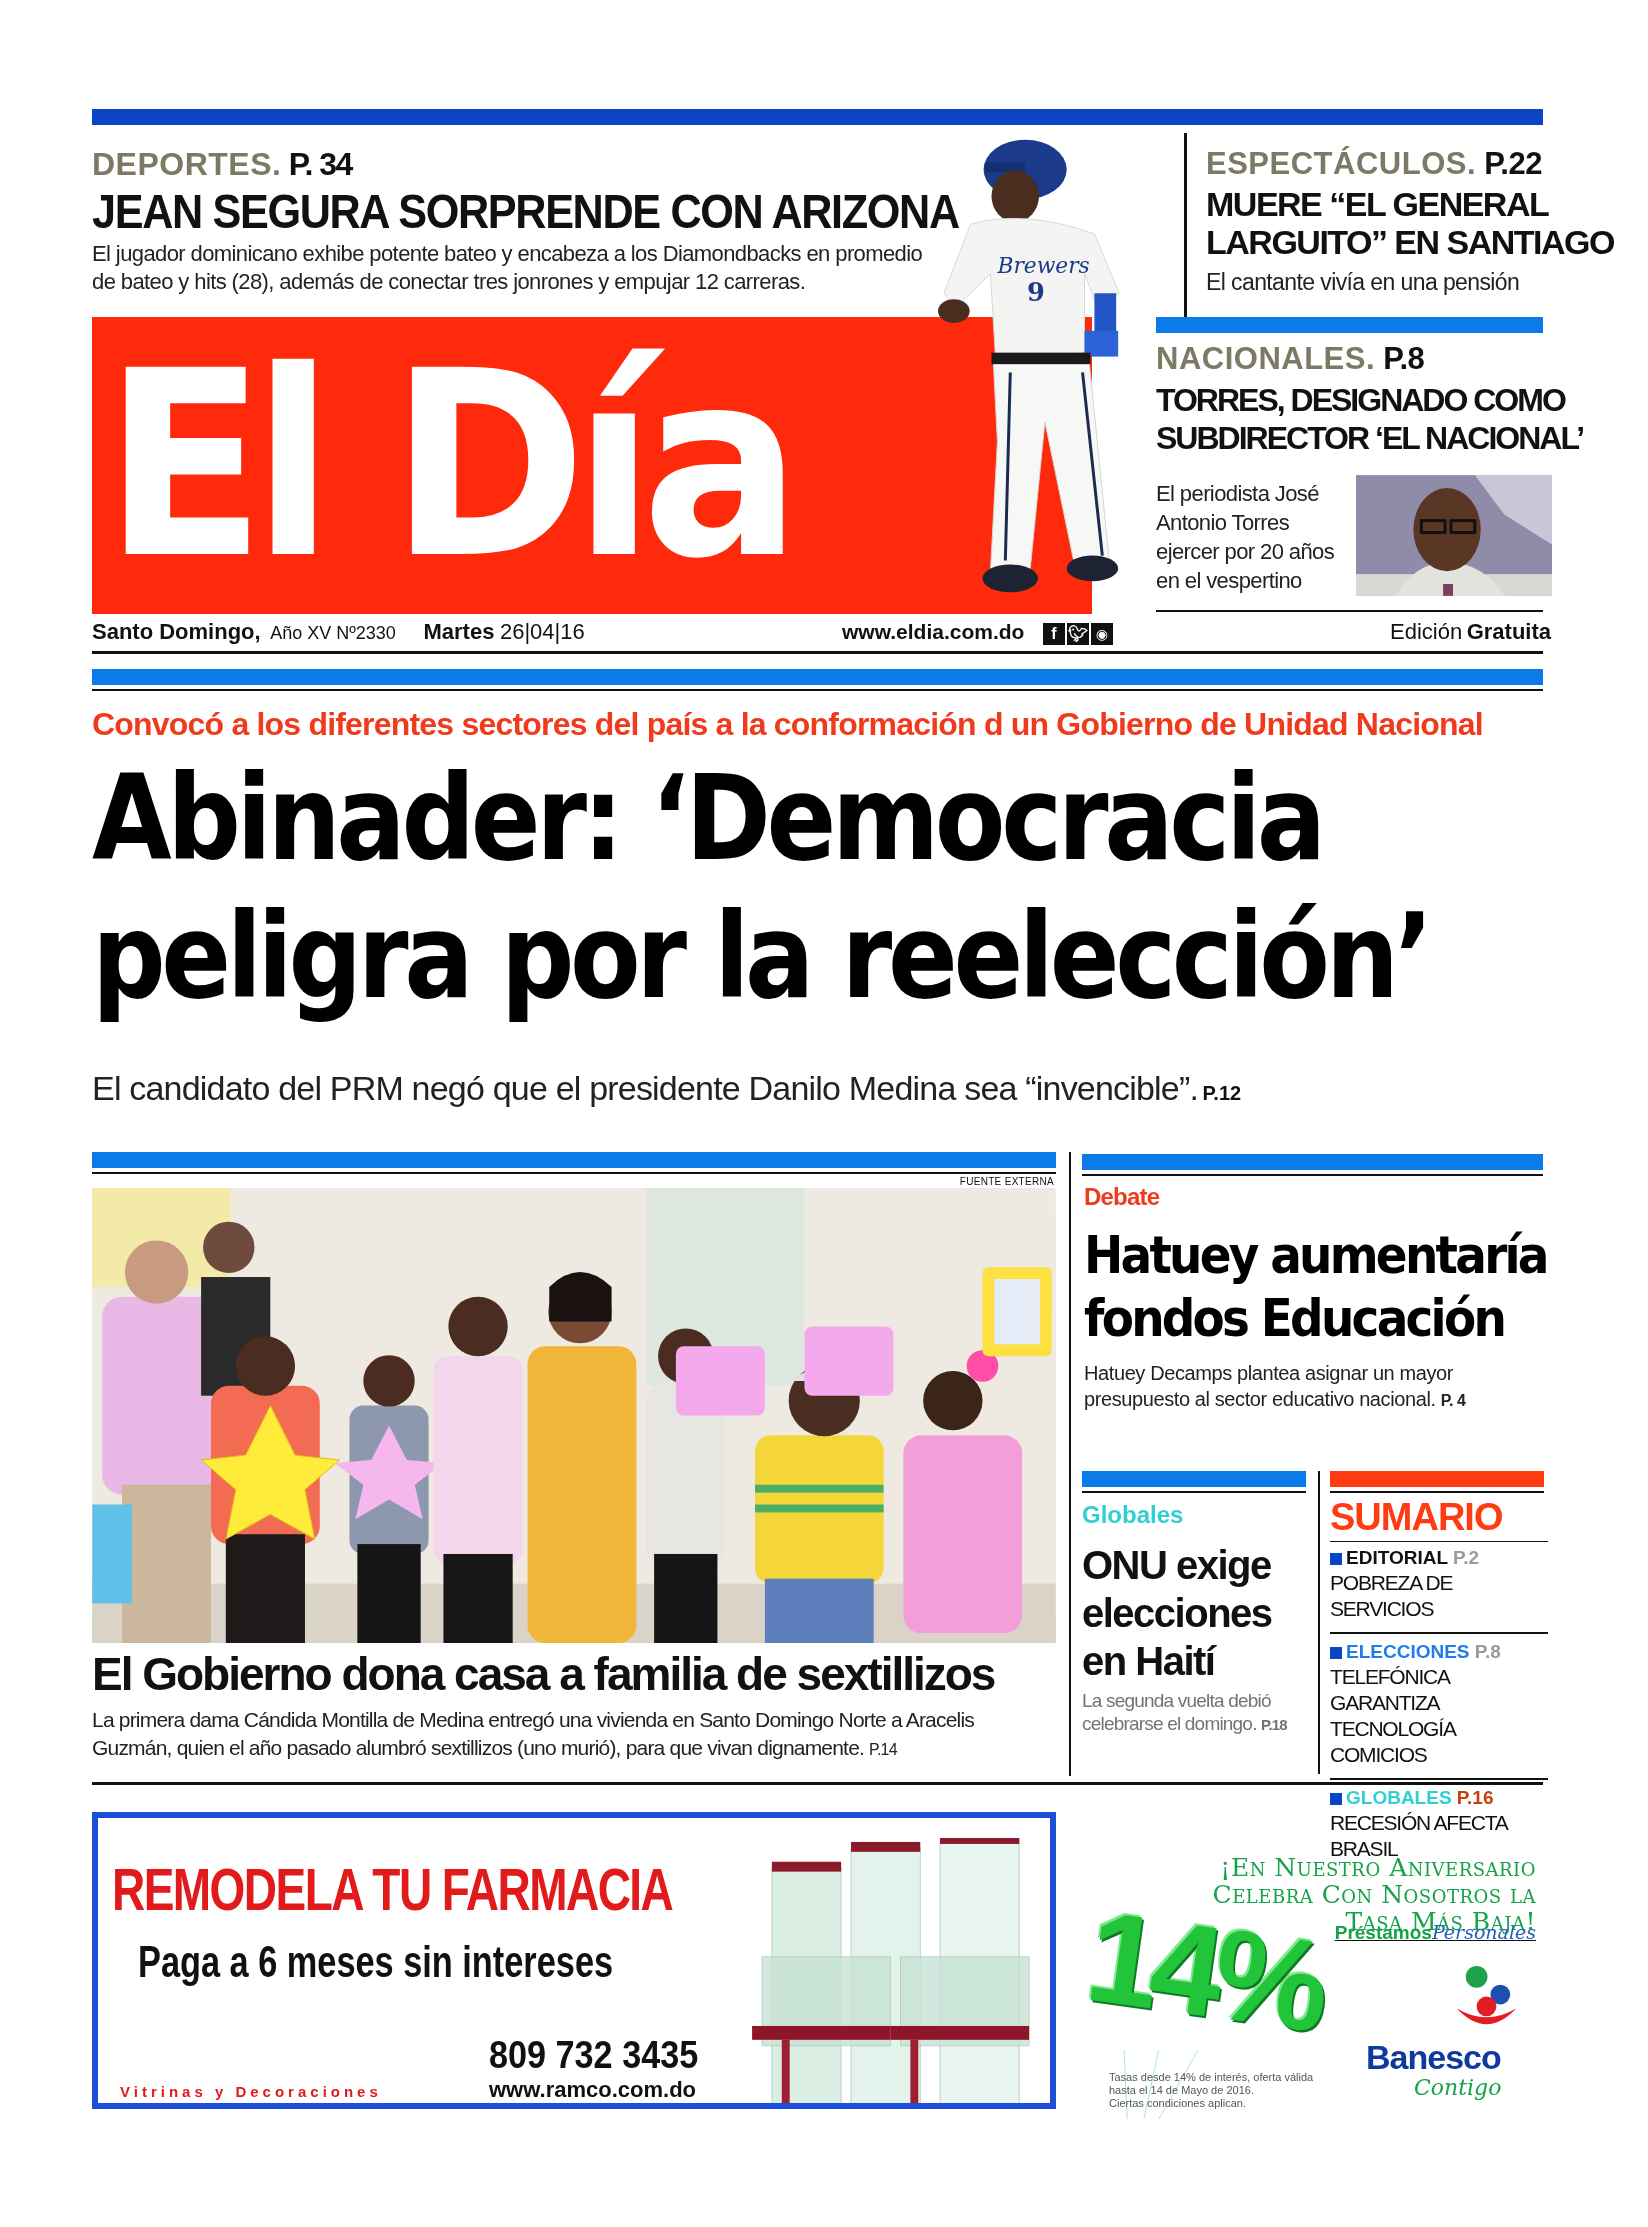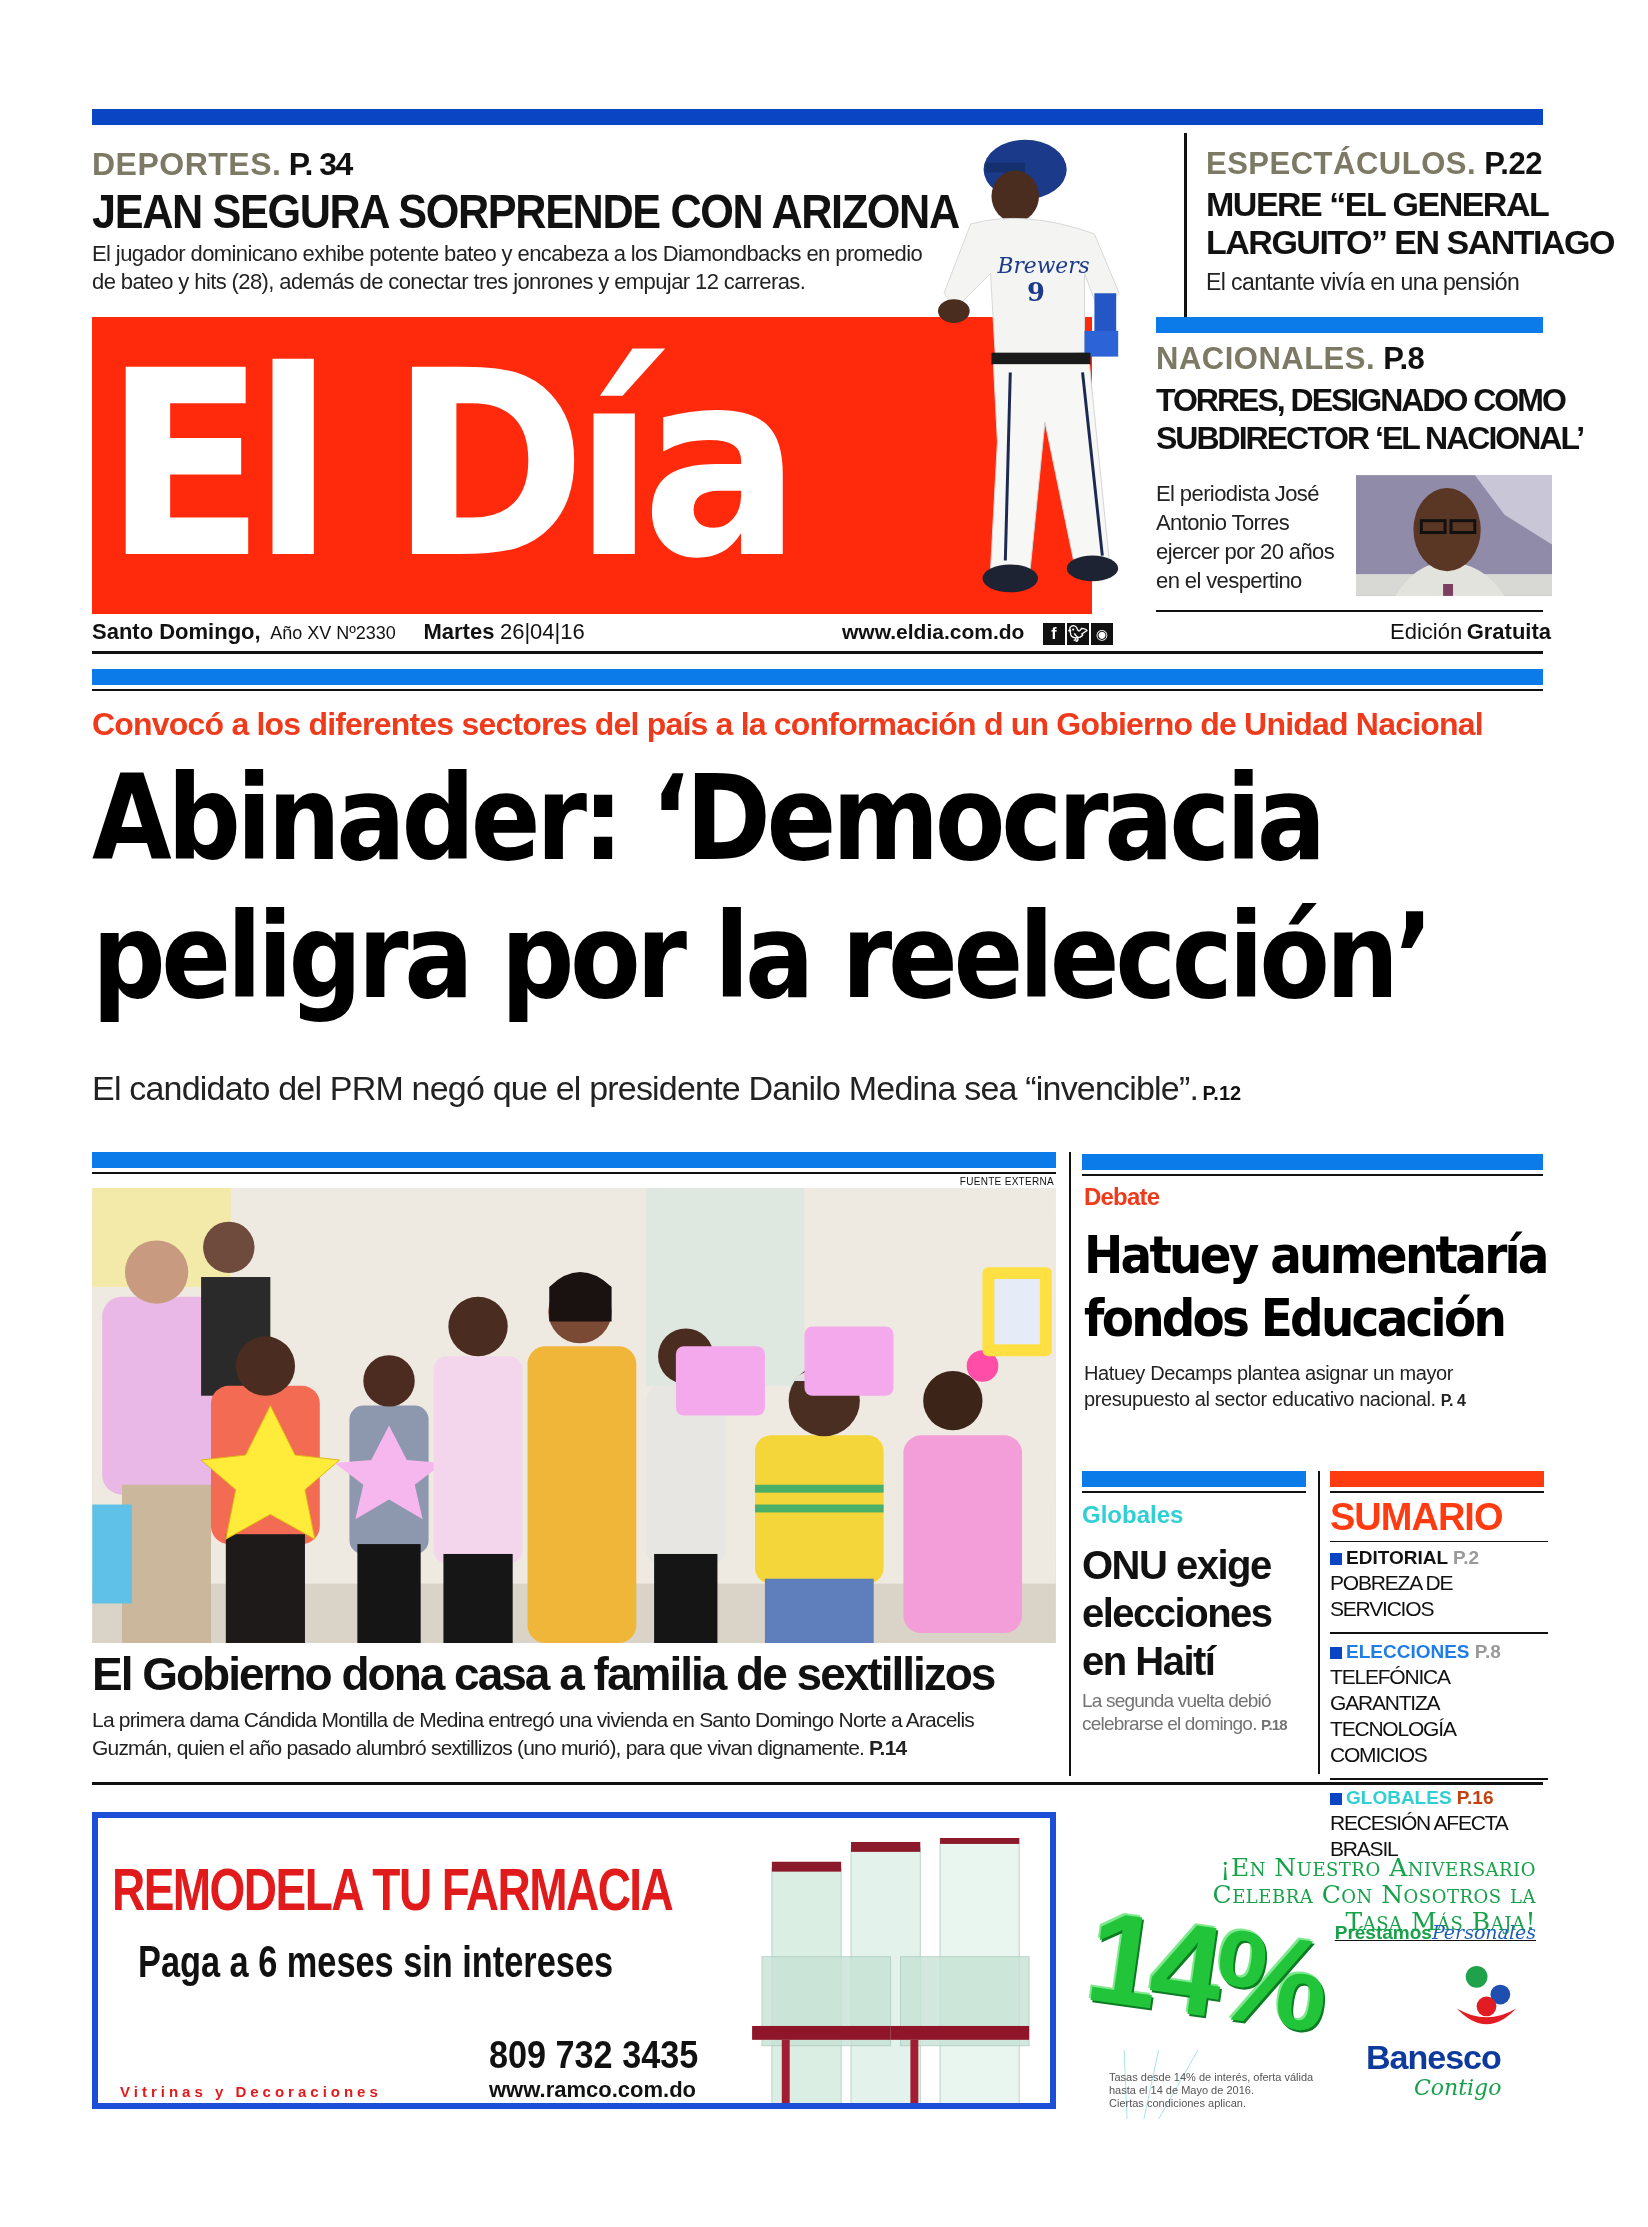--- a/index.html
+++ b/index.html
@@ -219,21 +219,21 @@
   <rect x="900" y="80" width="70" height="90" rx="6" fill="#ffe043"></rect>
   <rect x="912" y="92" width="46" height="66" fill="#e6ecf7"></rect>
 
   <rect x="0" y="320" width="40" height="100" fill="#5fc1e8"></rect>
 </svg>
 
 <div class="abs" style="left:92px; top:1647px; width:964px;">
   <div class="teaser-head cond" style="font-size:46px; line-height:55px; letter-spacing:-2px; white-space:nowrap; font-weight:900;">El Gobierno dona casa a familia de sextillizos</div>
   <div class="cond" style="font-size:21px; line-height:28px; letter-spacing:-0.8px; color:#222; margin-top:4px;">
     <span>La primera dama Cándida Montilla de Medina entregó una vivienda en Santo Domingo Norte a Aracelis Guzmán, quien el año pasado alumbró sextillizos (uno murió), para que vivan dignamente.</span>
-    <span style="font-weight:700; font-size:21px;">P.14</span>
+    <span style="font-weight:400; font-size:16px;">P.14</span>
   </div>
 </div>
 
 <div class="abs rule" style="left:1069px; top:1152px; width:2px; height:624px;"></div>
 
 <div class="abs bar-blue" style="left:1082px; top:1154px; width:461px; height:16px;"></div>
 <div class="abs rule" style="left:1082px; top:1174px; width:461px; height:2px;"></div>
 <div class="abs" style="left:1084px; top:1182px; width:465px;">
   <div class="kicker-red" style="font-size:24px; line-height:30px; font-weight:900;">Debate</div>
   <div class="main-head" style="font-size:51px; line-height:63px; margin-top:12px; letter-spacing:-3px; white-space:nowrap; transform:scaleX(0.92); transform-origin:left top;">Hatuey aumentaría</div>

